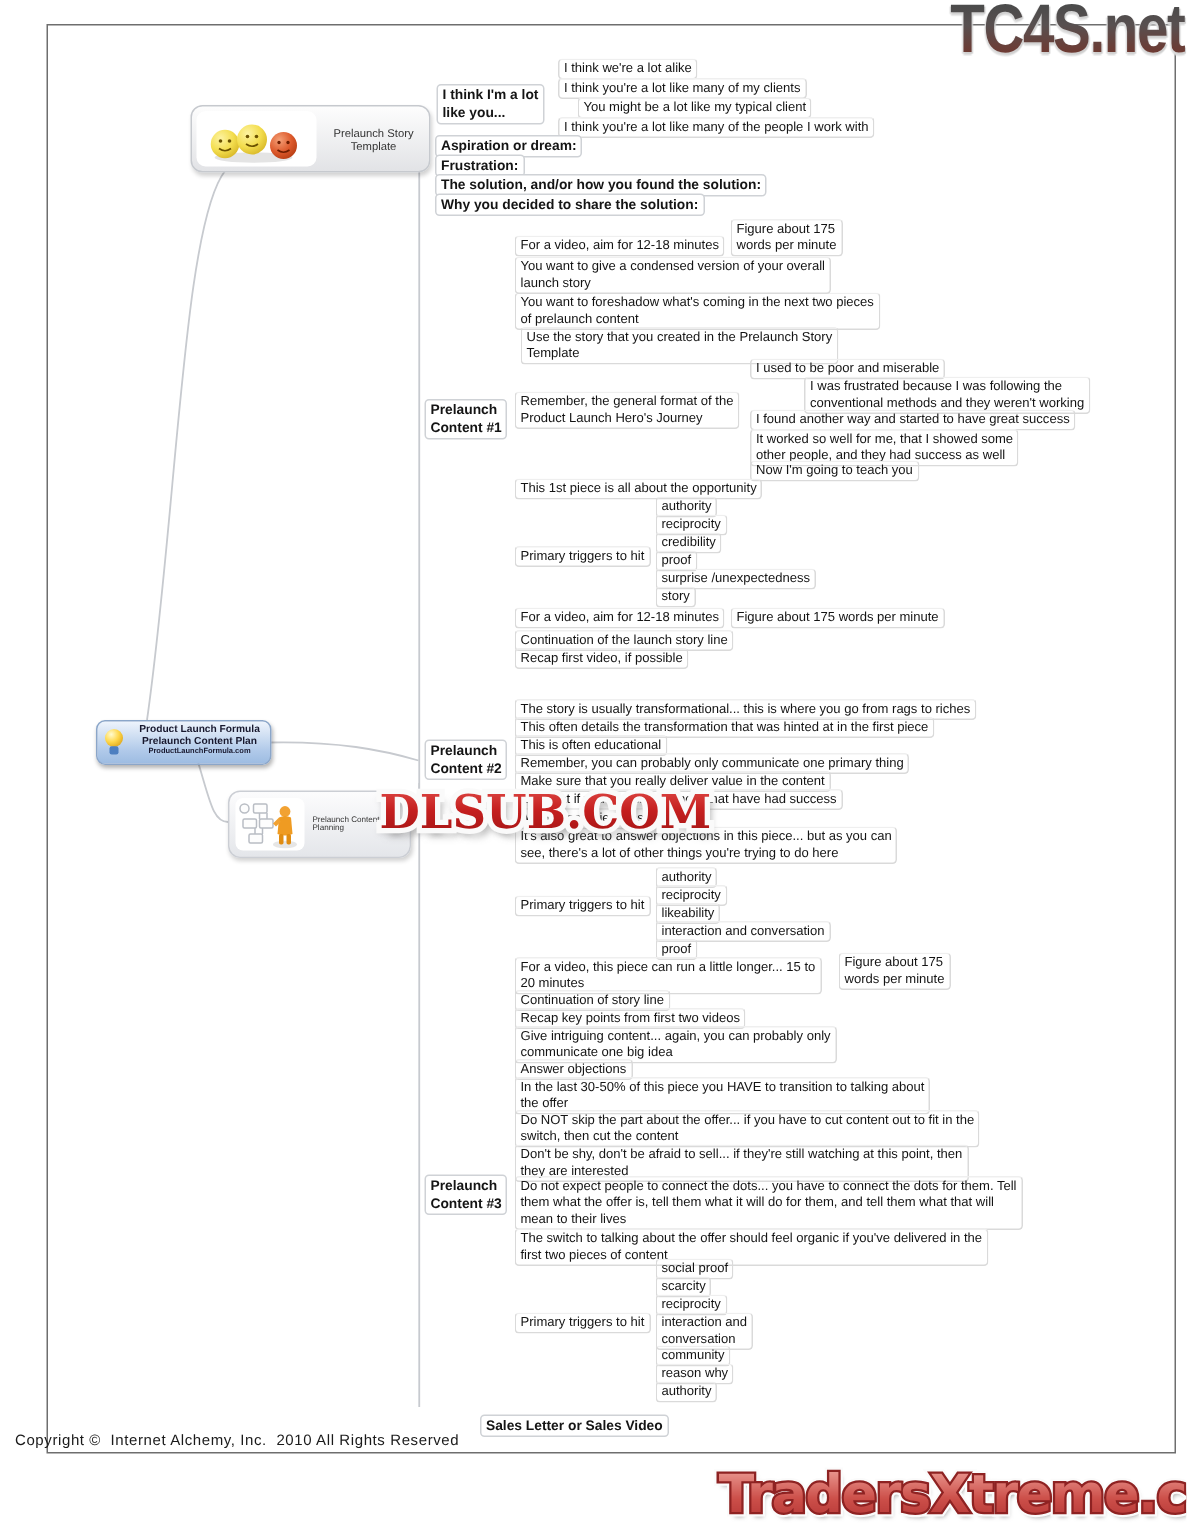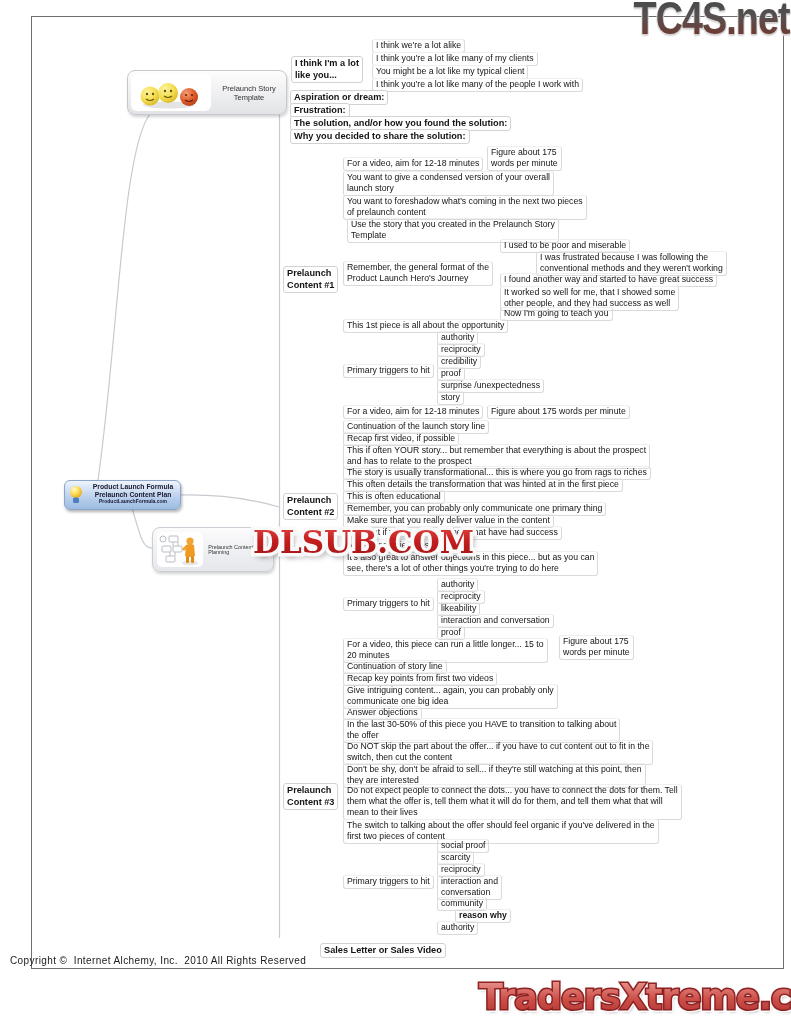--- a/index.html
+++ b/index.html
@@ -104,22 +104,20 @@
       <div class="node-item" style="left: 437px; top: 331px;">authority</div>
       <div class="node-item" style="left: 437px; top: 343px;">reciprocity</div>
       <div class="node-item" style="left: 437px; top: 355px;">credibility</div>
       <div class="node-item" style="left: 437px; top: 367px;">proof</div>
       <div class="node-item" style="left: 437px; top: 379px;">surprise /unexpectedness</div>
       <div class="node-item" style="left: 437px; top: 391px;">story</div>
       <div class="node-item" style="left: 343px; top: 405px;">For a video, aim for 12-18 minutes</div>
       <div class="node-item" style="left: 487px; top: 405px;">Figure about 175 words per minute</div>
       <div class="node-item" style="left: 343px; top: 420px;">Continuation of the launch story line</div>
       <div class="node-item" style="left: 343px; top: 432px; text-align: right;">Recap first video, if possible</div>
-      <div class="node-item" style="left: 343px; top: 444px;">This if often YOUR story... but remember that everything is about the prospect
-and has to relate to the prospect</div>
       <div class="node-item" style="left: 343px; top: 466px;">The story is usually transformational... this is where you go from rags to riches</div>
       <div class="node-item" style="left: 343px; top: 478px;">This often details the transformation that was hinted at in the first piece</div>
       <div class="node-item" style="left: 343px; top: 490px;">This is often educational</div>
       <div class="node-item" style="left: 343px; top: 502px;">Remember, you can probably only communicate one primary thing</div>
       <div class="node-item" style="left: 343px; top: 514px;">Make sure that you really deliver value in the content</div>
       <div class="node-item" style="left: 343px; top: 526px;">It's great if you can show others that have had success</div>
       <div class="node-item" style="left: 343px; top: 539px;">Answering objections</div>
       <div class="node-item" style="left: 343px; top: 551px;">It's also great to answer objections in this piece... but as you can
 see, there's a lot of other things you're trying to do here</div>
       <div class="node-item" style="left: 343px; top: 597px;">Primary triggers to hit</div>
@@ -148,25 +146,25 @@
 mean to their lives</div>
       <div class="node-item" style="left: 343px; top: 819px;">The switch to talking about the offer should feel organic if you've delivered in the
 first two pieces of content</div>
       <div class="node-item" style="left: 343px; top: 875px;">Primary triggers to hit</div>
       <div class="node-item" style="left: 437px; top: 839px;">social proof</div>
       <div class="node-item" style="left: 437px; top: 851px;">scarcity</div>
       <div class="node-item" style="left: 437px; top: 863px;">reciprocity</div>
       <div class="node-item" style="left: 437px; top: 875px;">interaction and
 conversation</div>
       <div class="node-item" style="left: 437px; top: 897px;">community</div>
-      <div class="node-item" style="left: 455px; top: 909px; font-weight: bold;">reason why</div>
+      <div class="node-item" style="left: 437px; top: 909px;">reason why</div>
       <div class="node-item" style="left: 437px; top: 921px;">authority</div>
       <div class="node-item" style="left: 372px; top: 39px;">I think we're a lot alike</div>
       <div class="node-item" style="left: 372px; top: 52px;">I think you're a lot like many of my clients</div>
-      <div class="node-item" style="left: 372px; top: 65px;">You might be a lot like my typical client</div>
+      <div class="node-item" style="left: 385px; top: 65px;">You might be a lot like my typical client</div>
       <div class="node-item" style="left: 372px; top: 78px;">I think you're a lot like many of the people I work with</div>
       <div class="node-item bold" style="left: 291px; top: 56px;">I think I'm a lot
 like you...</div>
       <div class="node-item bold" style="left: 290px; top: 90px;">Aspiration or dream:</div>
       <div class="node-item bold" style="left: 290px; top: 103px;">Frustration:</div>
       <div class="node-item bold" style="left: 290px; top: 116px;">The solution, and/or how you found the solution:</div>
       <div class="node-item bold" style="left: 290px; top: 129px;">Why you decided to share the solution:</div>
       <div class="node-item bold" style="left: 283px; top: 266px;">Prelaunch
 Content #1</div>
       <div class="node-item bold" style="left: 283px; top: 493px;">Prelaunch

